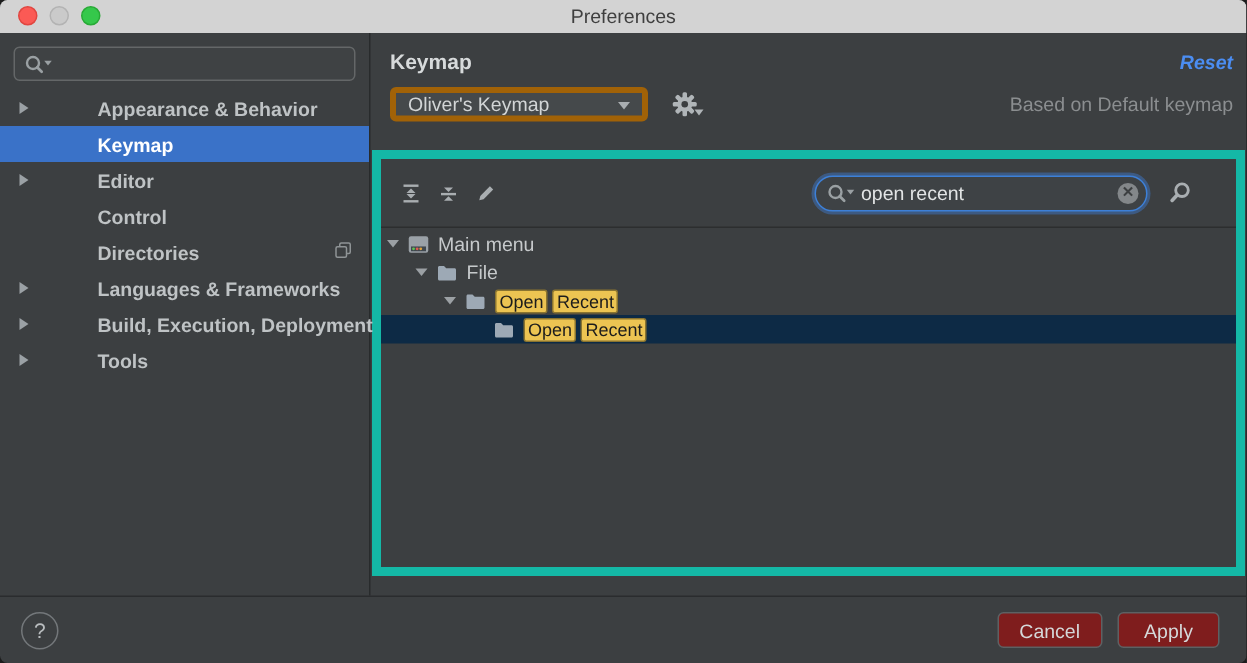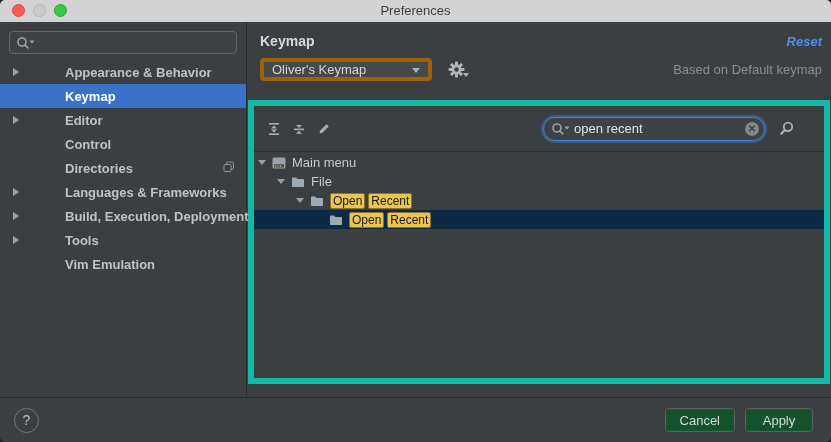--- a/index.html
+++ b/index.html
@@ -78,21 +78,21 @@
     padding:0 2px;margin-right:3px;font-size:12px;line-height:14px;display:inline-block;}
 
   
   .footer{height:45px;box-sizing:border-box;border-top:1px solid #2a2c2e;display:flex;
     align-items:center;padding:0 18px 0 14px;}
   .help-btn{width:25px;height:25px;border-radius:50%;border:1px solid #73777a;color:#b9bdbf;
     font-size:14px;display:flex;align-items:center;justify-content:center;cursor:pointer;
     box-sizing:border-box;}
   .foot-spacer{flex:1;}
   .btn{height:24px;min-width:68px;padding:0 14px;box-sizing:border-box;border-radius:4px;
-    background:#14532d;border:1px solid #5d6163;color:#d5d8d9;font-size:13px;display:flex;
+    background:#7f1d1d;border:1px solid #5d6163;color:#d5d8d9;font-size:13px;display:flex;
     align-items:center;justify-content:center;margin-left:10px;cursor:pointer;}
   .btn.primary{background:#36689e;border-color:#4a7cab;color:#ffffff;min-width:76px;}
 </style>
 </head>
 <body>
 
 <div class="window">
 
   <div class="titlebar">
     <div class="traffic">
@@ -149,25 +149,20 @@
 
   </div>
           <div class="sb-item">
     <span class="arrow" style="visibility: visible;"></span>
     <span class="sb-label">Build, Execution, Deployment</span>
 
   </div>
           <div class="sb-item">
     <span class="arrow" style="visibility: visible;"></span>
     <span class="sb-label">Tools</span>
-
-  </div>
-          <div class="sb-item">
-
-    <span class="sb-label">Vim Emulation</span>
 
   </div>
         </nav>
     </aside>
 
     <section class="content">
       <div class="content-head">
         <div class="head-row1">
           <span class="page-title">Keymap</span>
           <span class="reset">Reset</span>

